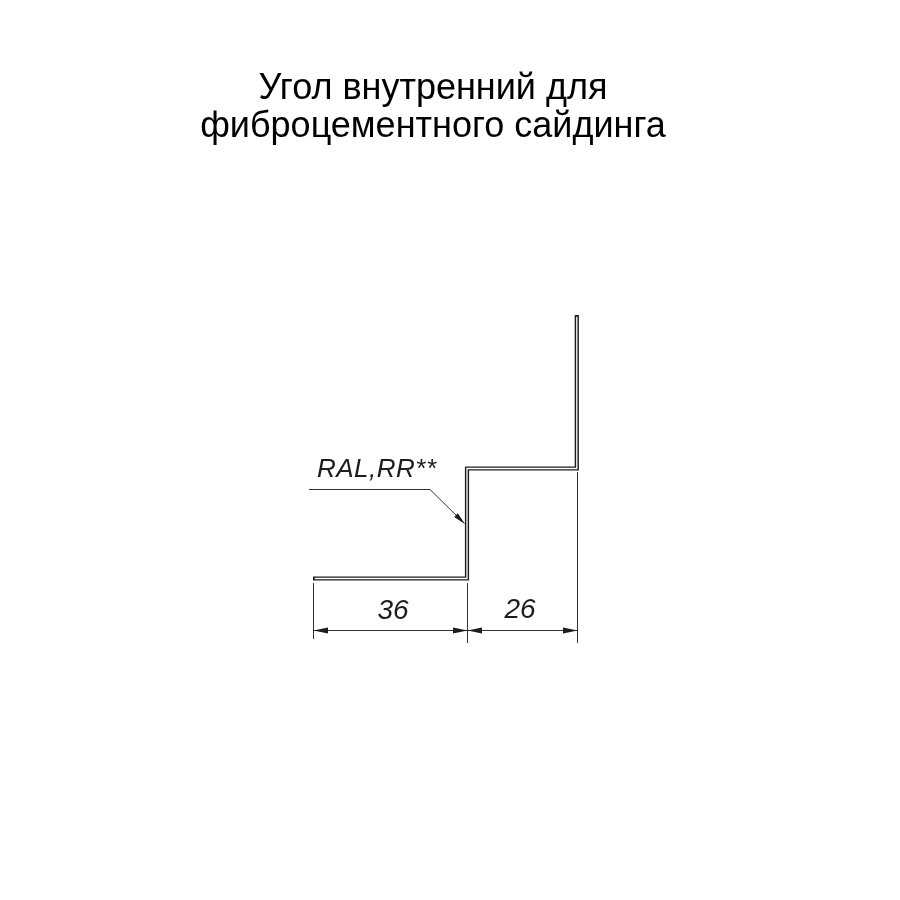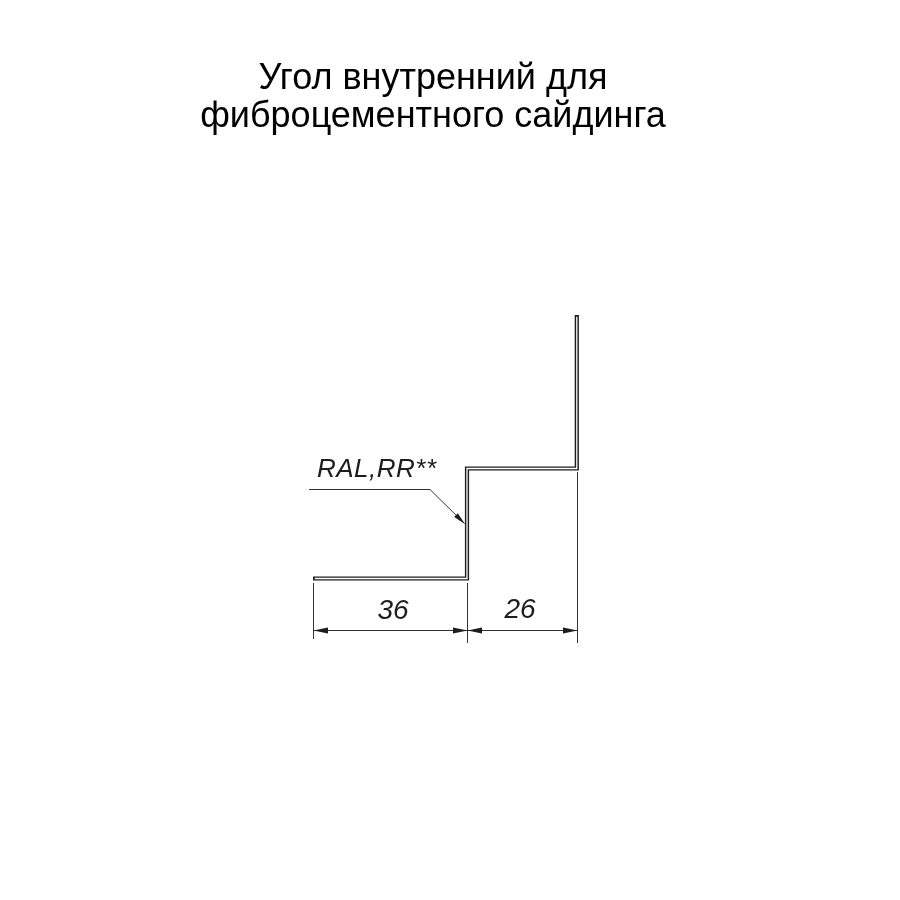--- a/index.html
+++ b/index.html
@@ -10,21 +10,21 @@
   .canvas {
     position: relative;
     width: 900px;
     height: 900px;
     background: #ffffff;
     overflow: hidden;
     font-family: "Liberation Sans", sans-serif;
   }
   .title-block {
     position: absolute;
-    top: 58px;
+    top: 68px;
     left: 433px;
     transform: translateX(-50%);
     text-align: center;
     color: #000000;
     font-size: 36px;
     line-height: 38px;
     font-weight: 400;
     white-space: nowrap;
   }
   .drawing-svg {

